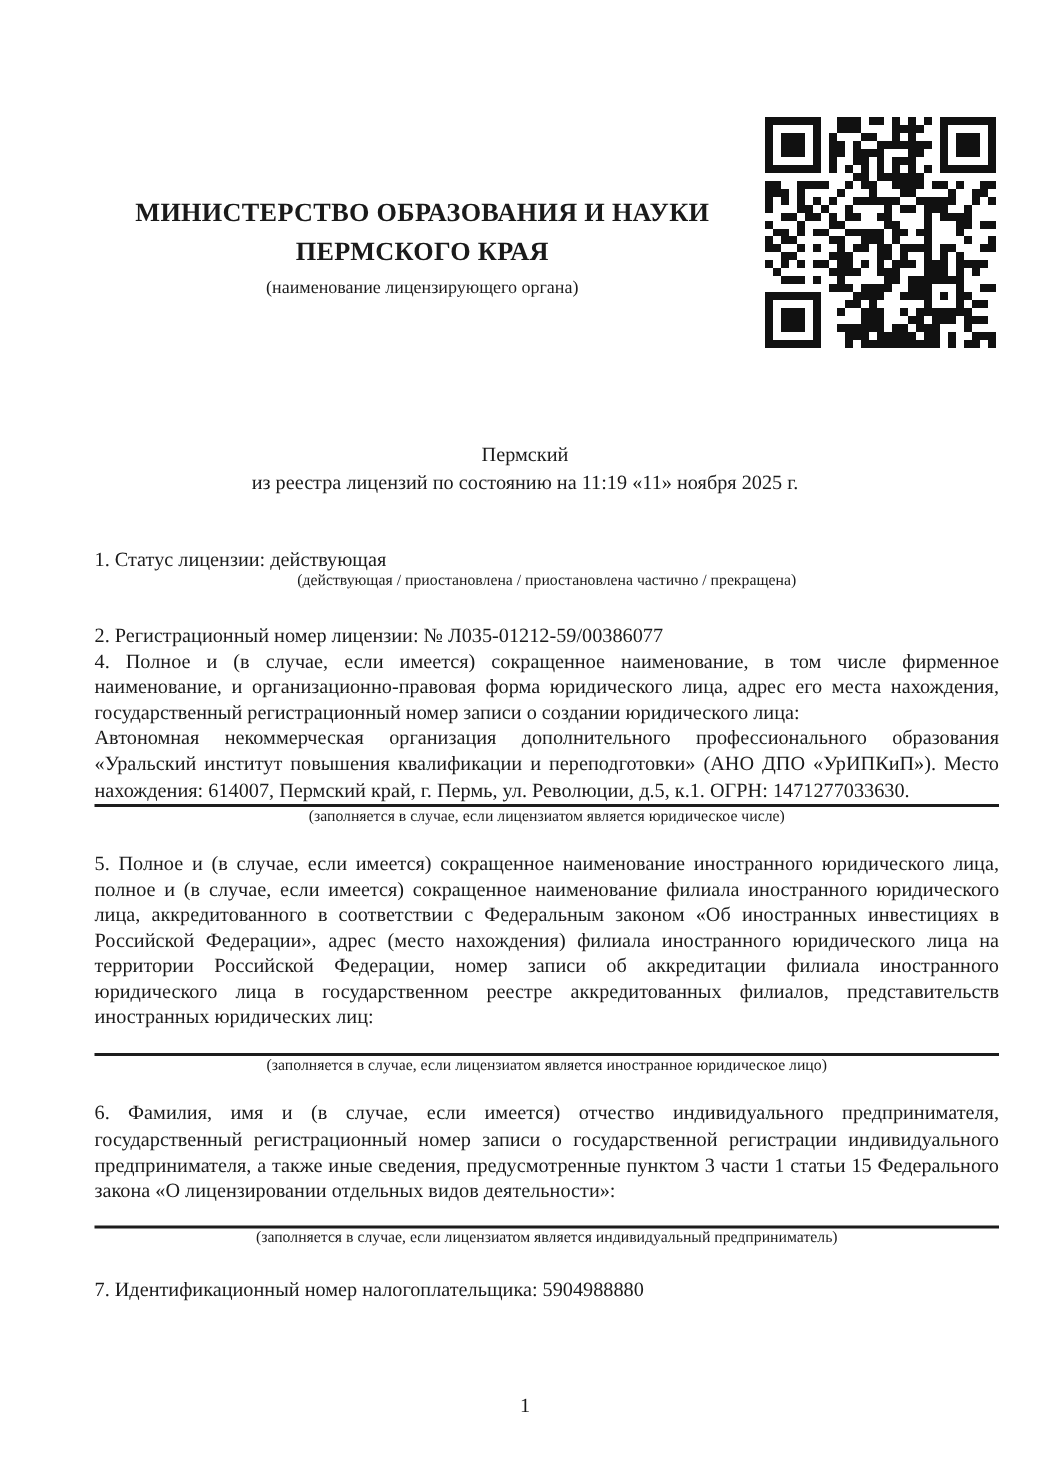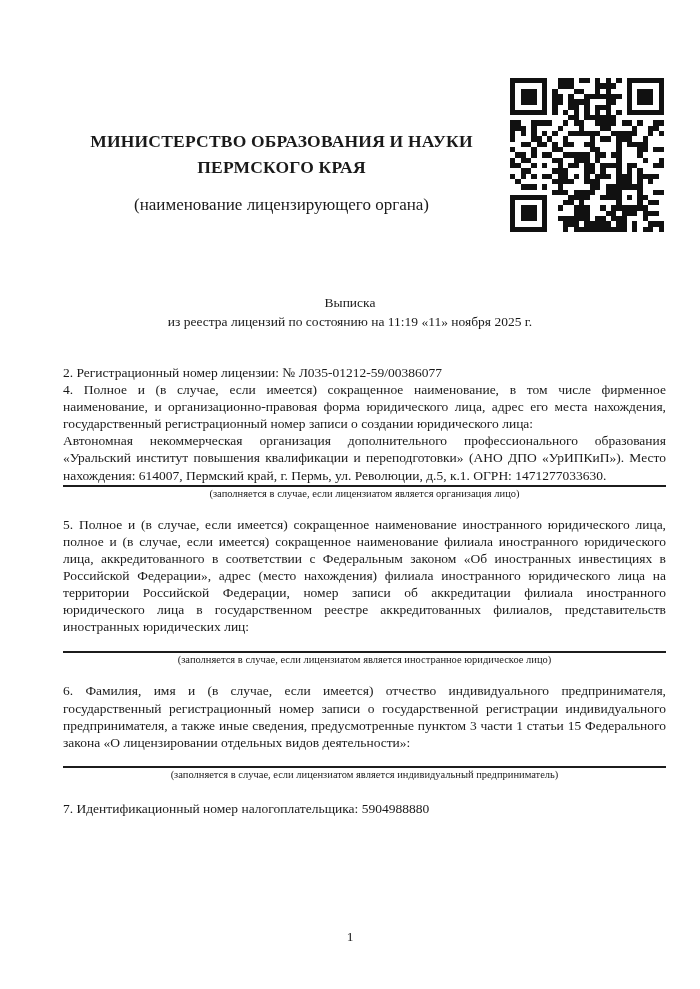--- a/index.html
+++ b/index.html
@@ -27,22 +27,22 @@
     text-align: center;
     padding-top: 50px;
   }
   .ministry-line {
     font-weight: bold;
     font-size: 17.5px;
     line-height: 1.5;
     letter-spacing: 0.2px;
   }
   .header-caption {
-    font-size: 17px;
-    margin-top: 14px;
+    font-size: 12px;
+    margin-top: 3px;
   }
   .qr-box {
     flex: 0 0 auto;
     width: 154px;
     height: 154px;
     margin-left: 10px;
   }
   .qr-box svg { display: block; width: 154px; height: 154px; }
 
   .doc-title {
@@ -536,37 +536,41 @@
           <rect x="21" y="28" width="1" height="1"></rect>
           <rect x="23" y="28" width="1" height="1"></rect>
           <rect x="25" y="28" width="1" height="1"></rect>
           <rect x="26" y="28" width="1" height="1"></rect>
           <rect x="28" y="28" width="1" height="1"></rect>
         </svg>
     </div>
   </div>
 
   <div class="doc-title">
-    <div>Выписка</div>
+    <div>Пермский</div>
     <div>из реестра лицензий по состоянию на 11:19 «11» ноября 2025 г.</div>
   </div>
 
   <div class="content">
 
+    <div class="item-1">
+      <div>1. Статус лицензии: действующая</div>
+      <div class="hint">(действующая / приостановлена / приостановлена частично / прекращена)</div>
+    </div>
 
     <div class="item-2">
       <div>2. Регистрационный номер лицензии: № Л035-01212-59/00386077</div>
     </div>
 
 
     <div class="item-4">
       <div class="para">4. Полное и (в случае, если имеется) сокращенное наименование, в том числе фирменное наименование, и организационно-правовая форма юридического лица, адрес его места нахождения, государственный регистрационный номер записи о создании юридического лица:</div>
       <div class="para">Автономная некоммерческая организация дополнительного профессионального образования «Уральский институт повышения квалификации и переподготовки» (АНО ДПО «УрИПКиП»). Место нахождения: 614007, Пермский край, г. Пермь, ул. Революции, д.5, к.1. ОГРН: 1471277033630.</div>
       <div class="rule"></div>
-      <div class="hint">(заполняется в случае, если лицензиатом является организация лицо)</div>
+      <div class="hint">(заполняется в случае, если лицензиатом является юридическое числе)</div>
     </div>
 
     <div class="item-5">
       <div class="para">5. Полное и (в случае, если имеется) сокращенное наименование иностранного юридического лица, полное и (в случае, если имеется) сокращенное наименование филиала иностранного юридического лица, аккредитованного в соответствии с Федеральным законом «Об иностранных инвестициях в Российской Федерации», адрес (место нахождения) филиала иностранного юридического лица на территории Российской Федерации, номер записи об аккредитации филиала иностранного юридического лица в государственном реестре аккредитованных филиалов, представительств иностранных юридических лиц:</div>
       <div class="blank-answer"></div>
       <div class="rule"></div>
       <div class="hint">(заполняется в случае, если лицензиатом является иностранное юридическое лицо)</div>
     </div>
 
     <div class="item-6">

